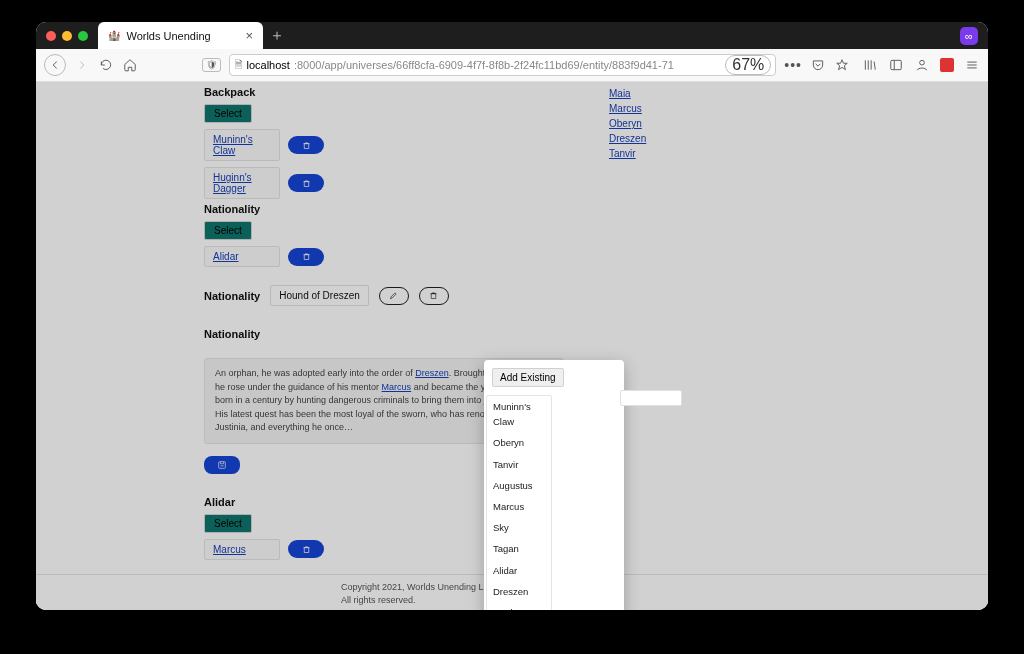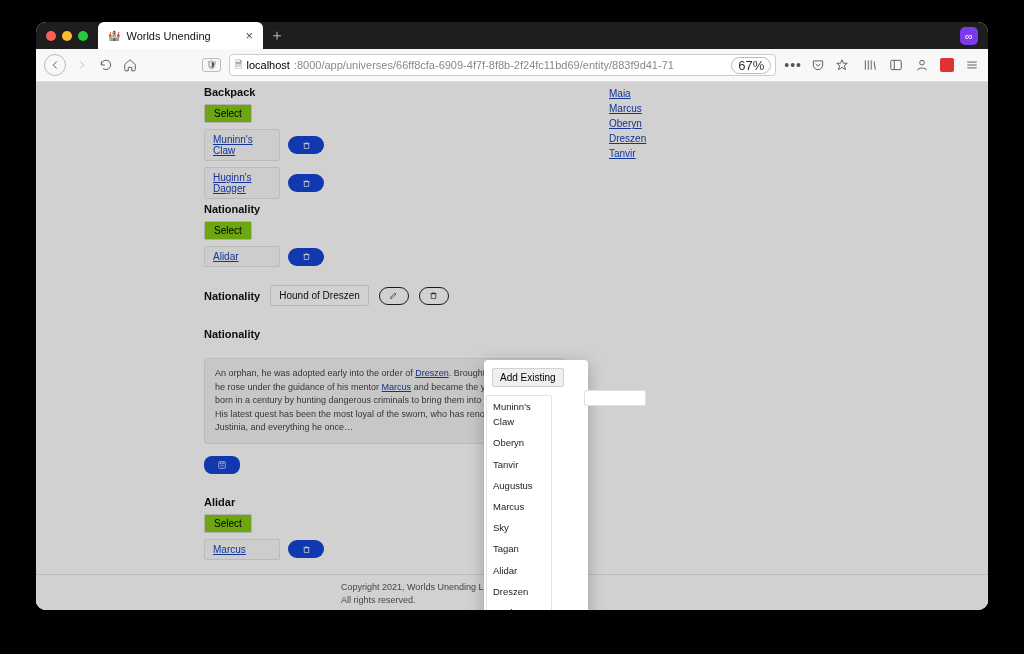--- a/index.html
+++ b/index.html
@@ -21,30 +21,30 @@
   .ext-badge { width:18px; height:18px; border-radius:5px; background:#7c3aed; color:#fff; font-size:11px; display:flex; align-items:center; justify-content:center; }
   
   .addrrow { height:33px; background:#f8f8f8; border-bottom:1px solid #ddd; display:flex; align-items:center; padding:0 8px; gap:8px; }
   .ic { width:16px; height:16px; color:#555; display:inline-flex; align-items:center; justify-content:center; }
   .ic svg { width:14px; height:14px; stroke:currentColor; fill:none; stroke-width:1.6; }
   .addr-shield { border:1px solid #bbb; border-radius:3px; padding:1px 3px; font-size:9px; color:#555; }
   .urlbox { flex:1; height:22px; border:1px solid #ccc; border-radius:4px; display:flex; align-items:center; padding:0 4px; gap:4px; background:#fff; font-size:11px; color:#333; }
   .urlbox .doc { font-size:10px; color:#666; }
   .urlbox .host { color:#000; }
   .urlbox .rest { color:#888; flex:1; overflow:hidden; white-space:nowrap; text-overflow:ellipsis; }
-  .zoom { font-size:13px; border:1px solid #bbb; border-radius:10px; padding:0 6px; color:#333; }
+  .zoom { font-size:16px; border:1px solid #bbb; border-radius:10px; padding:0 6px; color:#333; }
   .toolbar-right { display:flex; align-items:center; gap:10px; padding-left:4px; }
   .redbox { width:14px; height:14px; background:#d33; border-radius:2px; }
   
   .viewport { position:absolute; top:60px; left:0; right:0; bottom:0; background:#fff; }
   .overlay { position:absolute; inset:0; background:rgba(0,0,0,.18); }
   .page { position:absolute; inset:0; font-size:10px; color:#111;border-radius:7px; }
   .content { position:absolute; left:168px; top:0; width:420px; }
   .sec-heading { font-size:11px; font-weight:600; padding:4px 0 6px; }
-  .select-btn { border:1px solid #d6d6d6; background:#84cc16; padding:3px 9px; font-size:10px; border-radius:2px; }
+  .select-btn { border:1px solid #d6d6d6; background:#0f766e; padding:3px 9px; font-size:10px; border-radius:2px; }
   .chip-row { display:flex; align-items:center; gap:8px; margin-top:6px; }
   .chip-input { border:1px solid #e3e3e3; background:#fafafa; border-radius:2px; padding:4px 8px; width:76px; }
   .chip-input a { color:#1940b7; text-decoration:underline; }
   .pill { width:36px; height:18px; border-radius:12px; background:#1545d6; color:#fff; display:inline-flex; align-items:center; justify-content:center; }
   .pill svg { width:9px; height:9px; fill:#fff; }
   .occ { display:flex; align-items:center; gap:10px; margin-top:18px; margin-bottom:18px;}
   .occ-label { font-weight:600; font-size:11px; }
   .occ-val { border:1px solid #e0e0e0; padding:4px 8px; font-size:10px; border-radius:2px; }
   .circ { width:30px; height:18px; border:1px solid #222; border-radius:12px; display:inline-flex; align-items:center; justify-content:center; }
   .circ svg { width:9px; height:9px; stroke:#111; fill:none; stroke-width:1.6; }
@@ -54,21 +54,21 @@
   .fmtbar span { color:#d9d9d9; font-size:8px; font-style:italic;}
   .squarepill { margin-top:12px; width:36px; height:18px; border-radius:8px; background:#1545d6; display:inline-flex; align-items:center; justify-content:center;}
   .squarepill svg{width:10px;height:10px;fill:none;stroke:#fff;stroke-width:1.6;}
   .side-links { position:absolute; left:573px; top:4px; font-size:10px; }
   .side-links div { color:#1940b7; text-decoration:underline; line-height:1.5; text-decoration-color:#1940b7;}
   .footer { position:absolute; left:0; right:0; bottom:0; height:36px; border-top:1px solid #e5e5e5; background:#fff; font-size:9px; color:#555; }
   .footer .copy { position:absolute; left:305px; top:6px; line-height:1.4; }
   .footer .flinks { position:absolute; right:255px; top:6px; text-align:right; line-height:1.4;margin-top:44px; }
   .footer .flinks span { text-decoration:underline; display:block; }
   
-  .popup { position:absolute; left:448px; top:278px; width:104px; background:#fff; border-radius:4px; box-shadow:0 4px 16px rgba(0,0,0,.25); z-index:5; font-size:10px; }
+  .popup { position:absolute; left:448px; top:278px; width:140px; background:#fff; border-radius:4px; box-shadow:0 4px 16px rgba(0,0,0,.25); z-index:5; font-size:10px; }
   .popup-top { padding:8px; }
   .addex { border:1px solid #d0d0d0; background:#efefef; border-radius:2px; padding:3px 7px; font-size:10px; }
   .popup-input-ghost { position:absolute; right:-58px; top:30px; width:62px; height:16px; border:1px solid #e0e0e0; border-radius:2px; background:#fff; }
   .popup-list { border:1px solid #e4e4e4; border-radius:2px; margin:0 2px 6px 2px; background:#fff; width:66px;}
   .popup-list div { padding:3px 6px; font-size:9.5px; color:#222; line-height:1.6;}
 </style>
 </head>
 <body>
 
 <div class="window">

